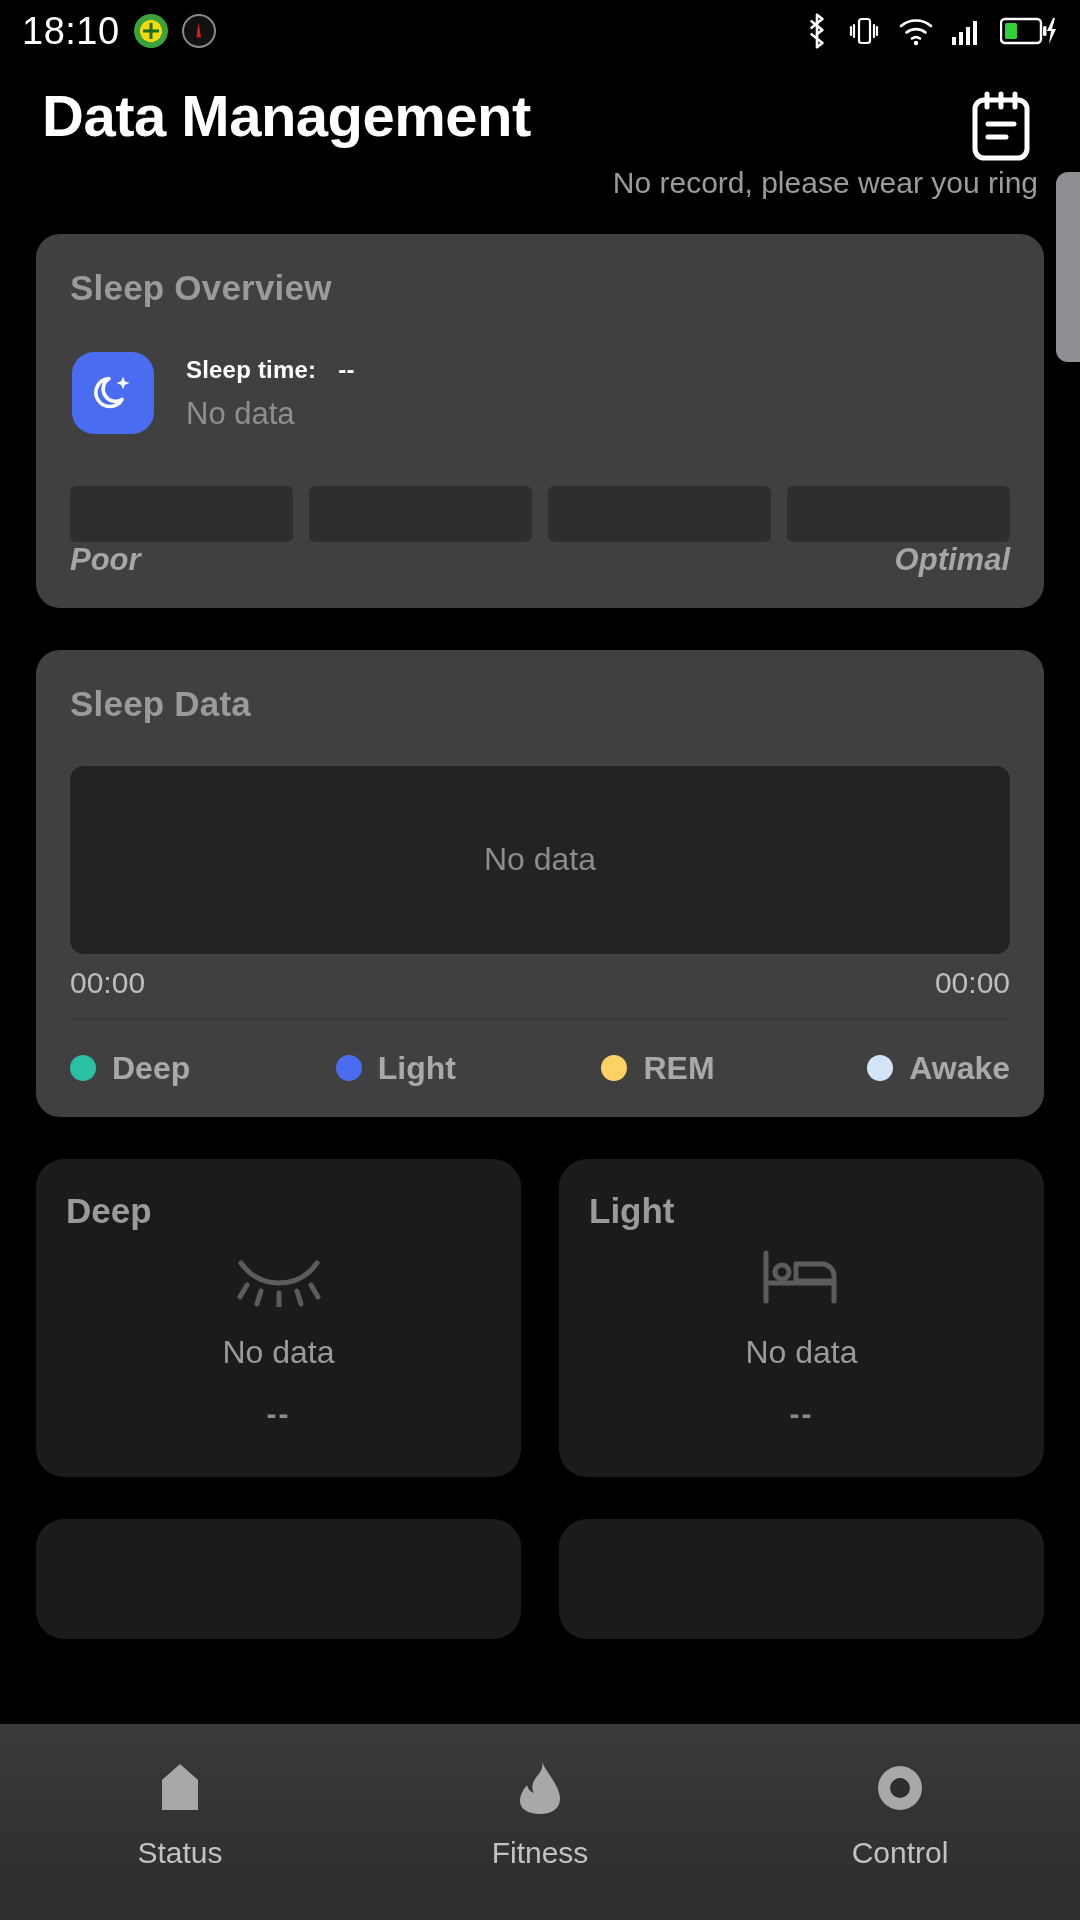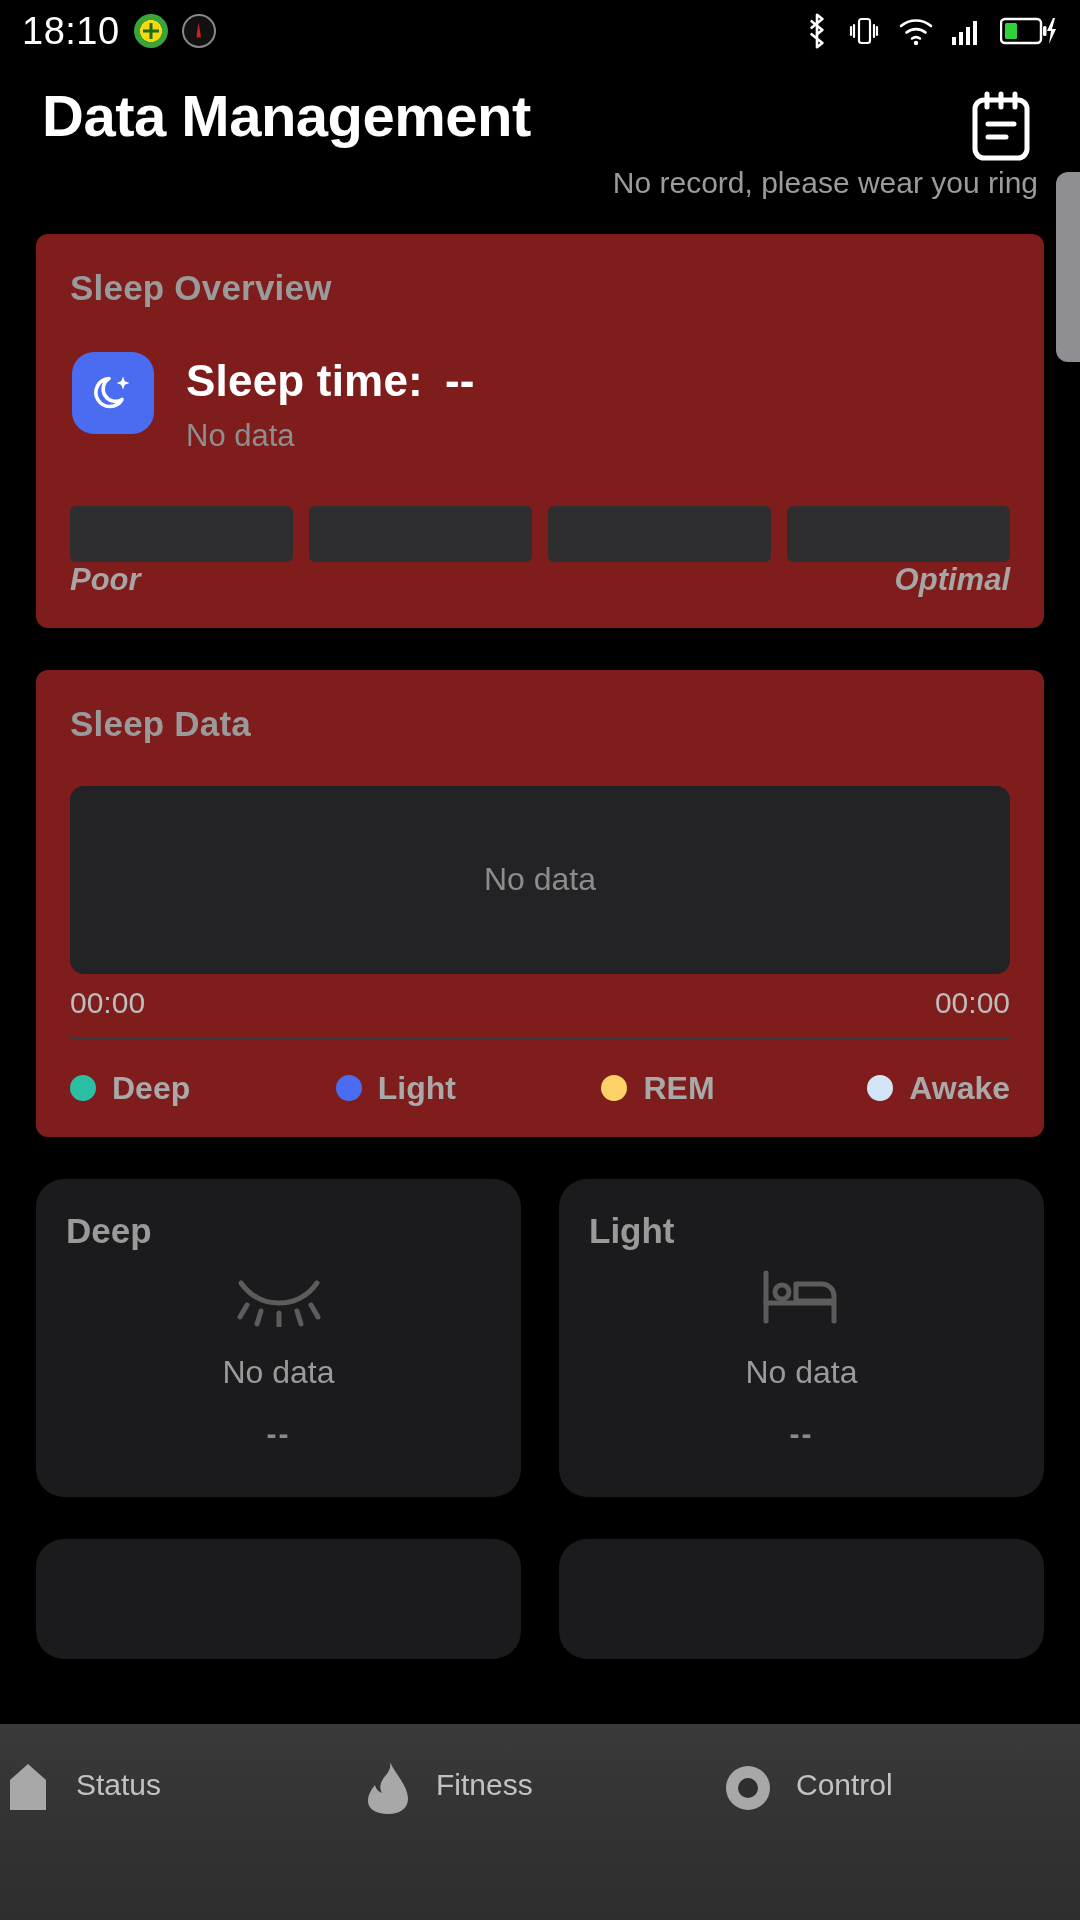--- a/index.html
+++ b/index.html
@@ -60,35 +60,35 @@
 
   
   .scroll-ind{
     position:absolute; right:0; top:172px; width:24px; height:190px;
     background:#8e8e93; border-radius:12px 0 0 12px;
   }
 
   
   .content{ padding:0 36px; margin-top:34px; }
   .card{
-    background:#7f1d1d; border-radius:12px; padding:34px 34px 30px 34px;
+    background:#404040; border-radius:24px; padding:34px 34px 30px 34px;
     margin-bottom:42px;
   }
   .card-title{
     font-size:35px; font-weight:700; color:#9a9a9a; letter-spacing:.2px;
   }
 
   
   .ov-row{ display:flex; align-items:flex-start; margin-top:44px; padding-left:2px; }
   .ov-icon{
     width:82px; height:82px; border-radius:22px; background:#4a6cf0;
     display:flex; align-items:center; justify-content:center; flex:0 0 auto;
   }
   .ov-text{ margin-left:32px; padding-top:4px; }
-  .ov-time{ font-size:44px; font-weight:700; color:#fff; letter-spacing:.2px; }
+  .ov-time{ font-size:24px; font-weight:700; color:#fff; letter-spacing:.2px; }
   .ov-time .dashes{ margin-left:22px; font-weight:700; }
   .ov-nodata{ margin-top:12px; font-size:31px; color:#8e8e8e; }
 
   .seg-row{ display:flex; gap:16px; margin-top:52px; }
   .seg{ flex:1; height:56px; background:#2e2e30; border-radius:6px; }
   .seg-labels{
     display:flex; justify-content:space-between; 
     font-size:31px; font-weight:700; color:#a6a6a6;font-style:italic;
   }
 
@@ -130,21 +130,21 @@
     flex:1; background:#1b1b1d; border-radius:28px; height:120px;
   }
 
   
   .bottomnav{
     position:absolute; left:0; bottom:0; width:1080px; height:196px;
     background:linear-gradient(180deg,#3a3a3a 0%,#343434 40%,#2e2e2e 100%);
     display:flex; align-items:flex-start; padding-top:30px;
   }
   .nav-item{
-    flex:1; display:flex; flex-direction:row; align-items:center; gap:20px;
+    flex:1; display:flex; flex-direction:column; align-items:center; gap:20px;
   }
   .nav-icon{ height:62px; display:flex; align-items:flex-end; justify-content:center; }
   .nav-label{ font-size:30px; color:#c2c2c2; }
   .nav-item.active .nav-label{ color:#e8201e; }
 </style>
 </head>
 <body>
 
 <div class="statusbar">
   <div class="sb-left">

